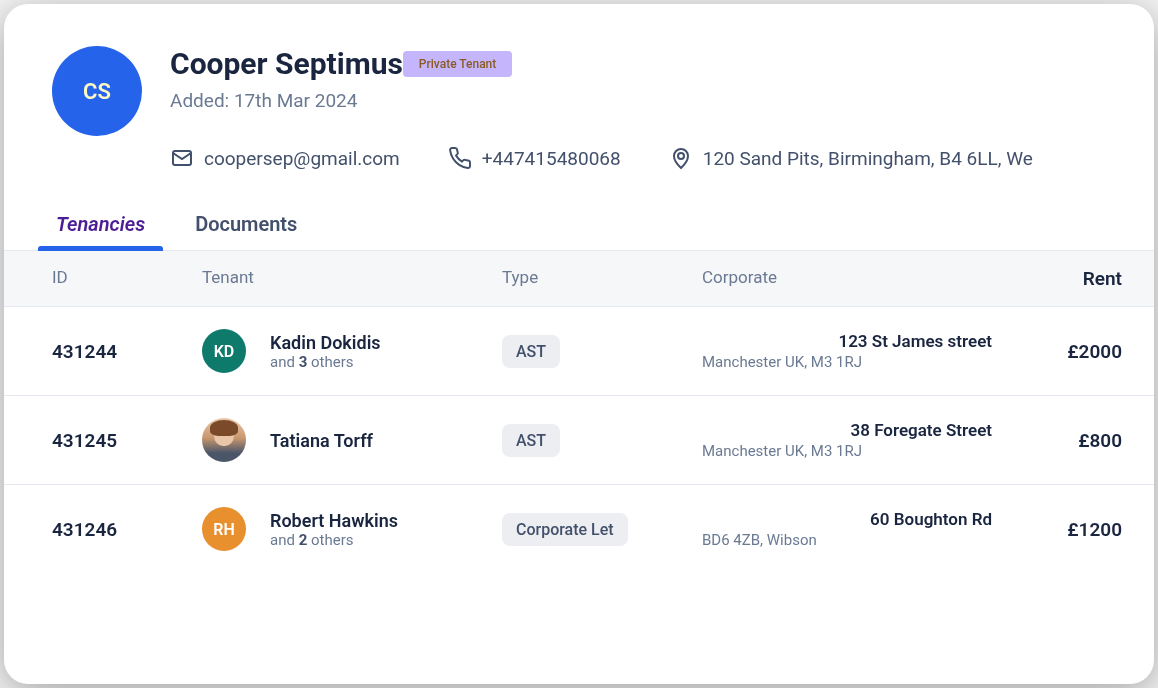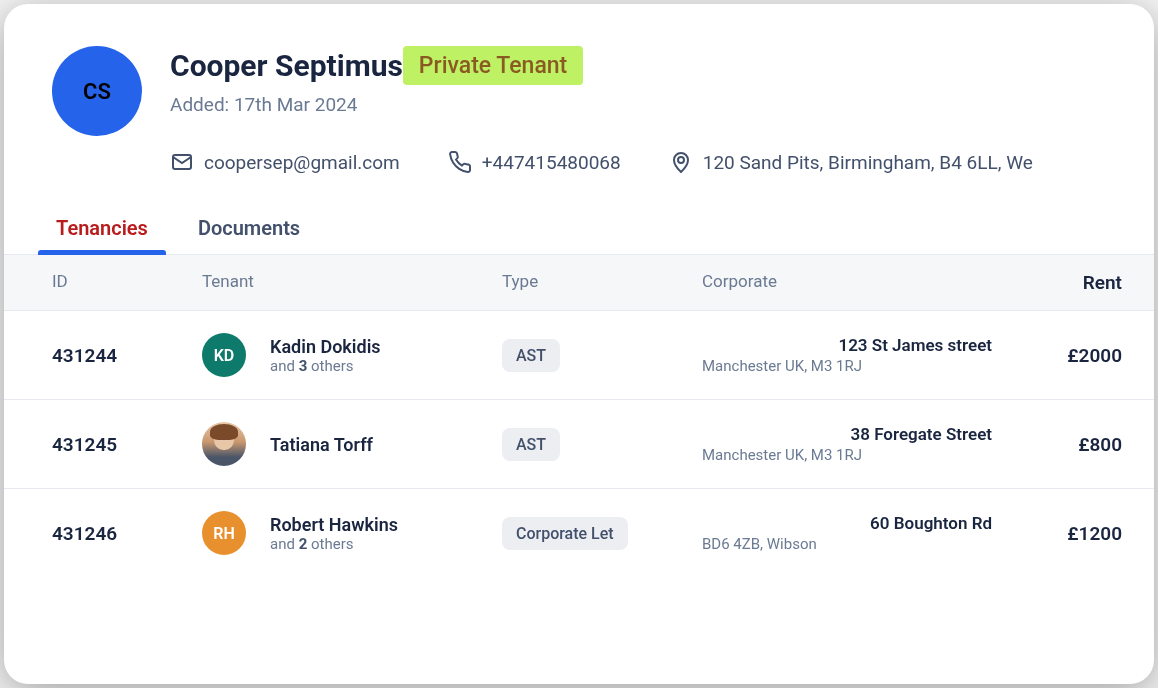--- a/index.html
+++ b/index.html
@@ -1,34 +1,34 @@
 <!DOCTYPE html>
 <html><head>
   <meta charset="utf-8">
   <style>
     * { margin:0; padding:0; box-sizing:border-box; font-family:-apple-system,BlinkMacSystemFont,"Segoe UI",Roboto,sans-serif; }
     body { background:#f5f5f5; width:1158px; height:688px; overflow:hidden; position:relative; }
     .card { background:#fff; border-radius:24px; margin:4px; width:1150px; height:680px; box-shadow:0 8px 40px rgba(0,0,0,.35); overflow:hidden; position:relative; }
 
     
     .hdr { padding:42px 48px 28px 48px; display:flex; gap:28px; }
-    .avatar-lg { width:90px; height:90px; border-radius:50%; background:#2563eb; color:#000000; display:flex; align-items:center; justify-content:center; font-size:22px; font-weight:600; flex-shrink:0; }
+    .avatar-lg { width:90px; height:90px; border-radius:50%; background:#2563eb; color:#fef9c3; display:flex; align-items:center; justify-content:center; font-size:22px; font-weight:600; flex-shrink:0; }
     .hcol { display:flex; flex-direction:column; gap:8px; flex:1; min-width:0; }
     .titlerow { display:flex; align-items:center; }
     .name { font-size:30px; font-weight:700; color:#1a2540; }
-    .badge { background:#bef264; color:#8a5a23; padding:6px 16px; border-radius:4px; font-size:23px; font-weight:500; }
+    .badge { background:#c4b5fd; color:#8a5a23; padding:6px 16px; border-radius:4px; font-size:12px; font-weight:500; }
     .added { color:#6b7a93; font-size:19px; }
     .contacts { display:flex; gap:48px; margin-top:26px; color:#42506b; font-size:19px; align-items:center; white-space:nowrap; overflow:hidden; }
     .contacts span { display:flex; align-items:center; gap:10px; }
     .ic { width:24px; height:24px; stroke:#42506b; stroke-width:2; fill:none; flex-shrink:0; }
 
     
     .tabs { display:flex; gap:42px; padding:0 48px; border-bottom:1px solid #e6e9ef; }
     .tab { padding:14px 4px 14px 4px; font-size:20px; font-weight:600; color:#42506b; cursor:pointer; position:relative; }
-    .tab.active { color:#b91c1c; }
+    .tab.active { color:#4c1d95;font-style:italic; }
     .tab.active::after { content:""; position:absolute; left:-14px; right:-14px; bottom:-1px; height:5px; background:#2563eb; border-radius:3px 3px 0 0; }
 
     
     .thead { display:grid; grid-template-columns:150px 300px 200px 290px 130px 130px; background:#f6f7f9; padding:16px 48px; color:#6b7a93; font-size:17px; }
     .thead .rent,.thead .dur{ text-align:right; }
     .row { display:grid; grid-template-columns:150px 300px 200px 290px 130px 130px; padding:22px 48px; border-top:1px solid #e6e9ef; align-items:center; }
     .id { font-size:19px; font-weight:600; color:#1a2540; }
     .tcell { display:flex; align-items:center; gap:24px; }
     .av { width:44px; height:44px; border-radius:50%; display:flex; align-items:center; justify-content:center; color:#fff; font-weight:600; font-size:16px; flex-shrink:0; }
     .tname { font-size:18px; font-weight:600; color:#1a2540; }

